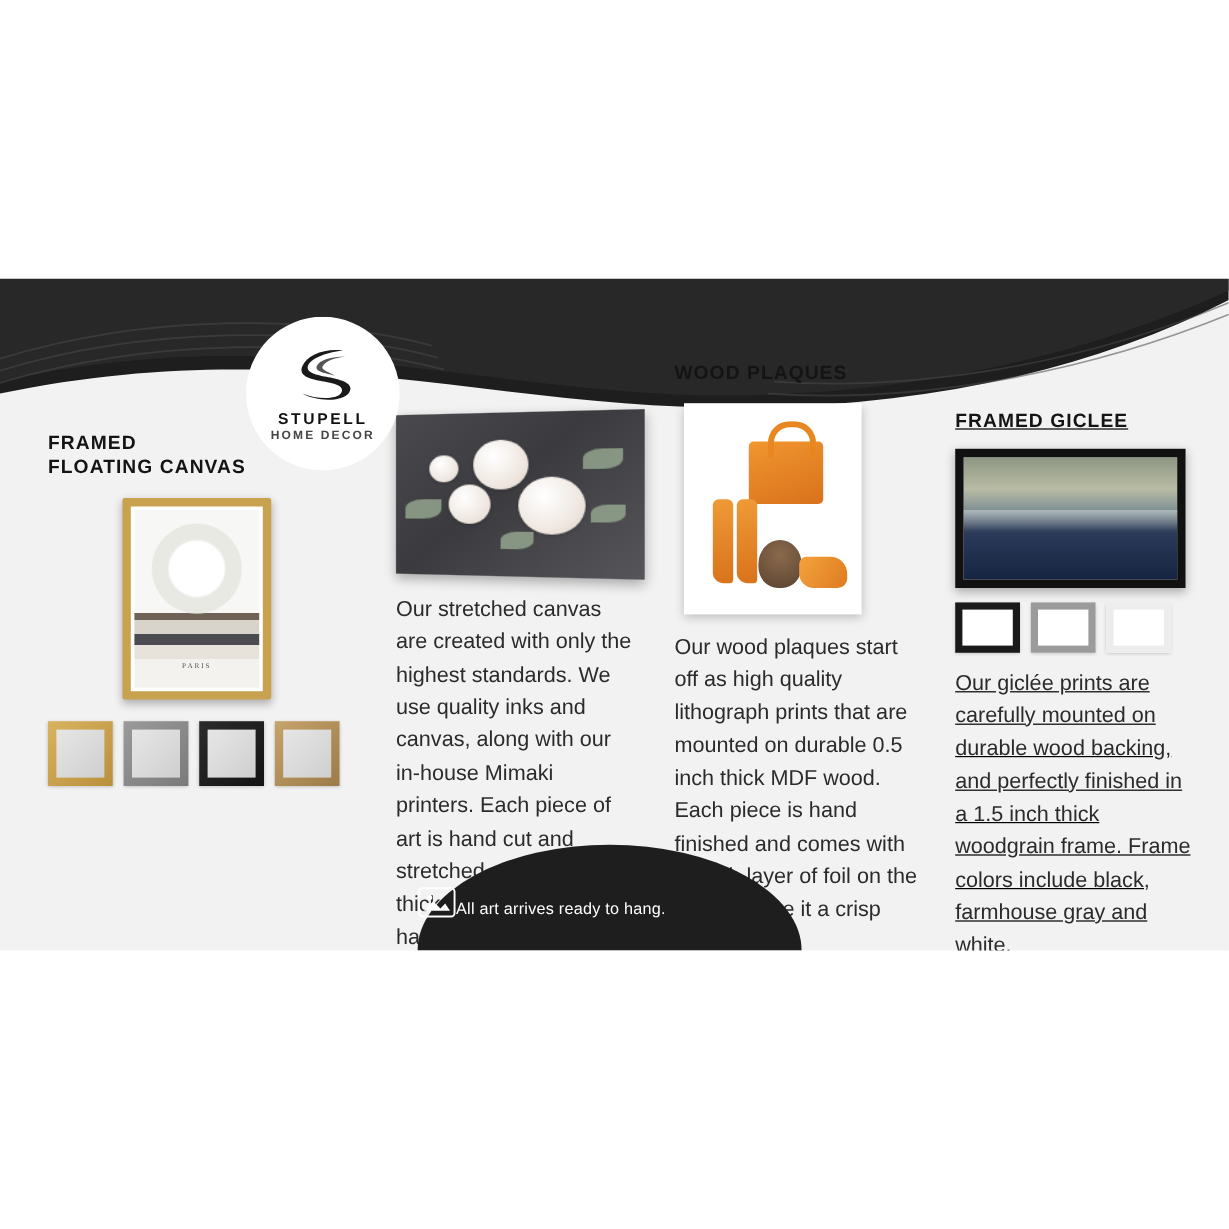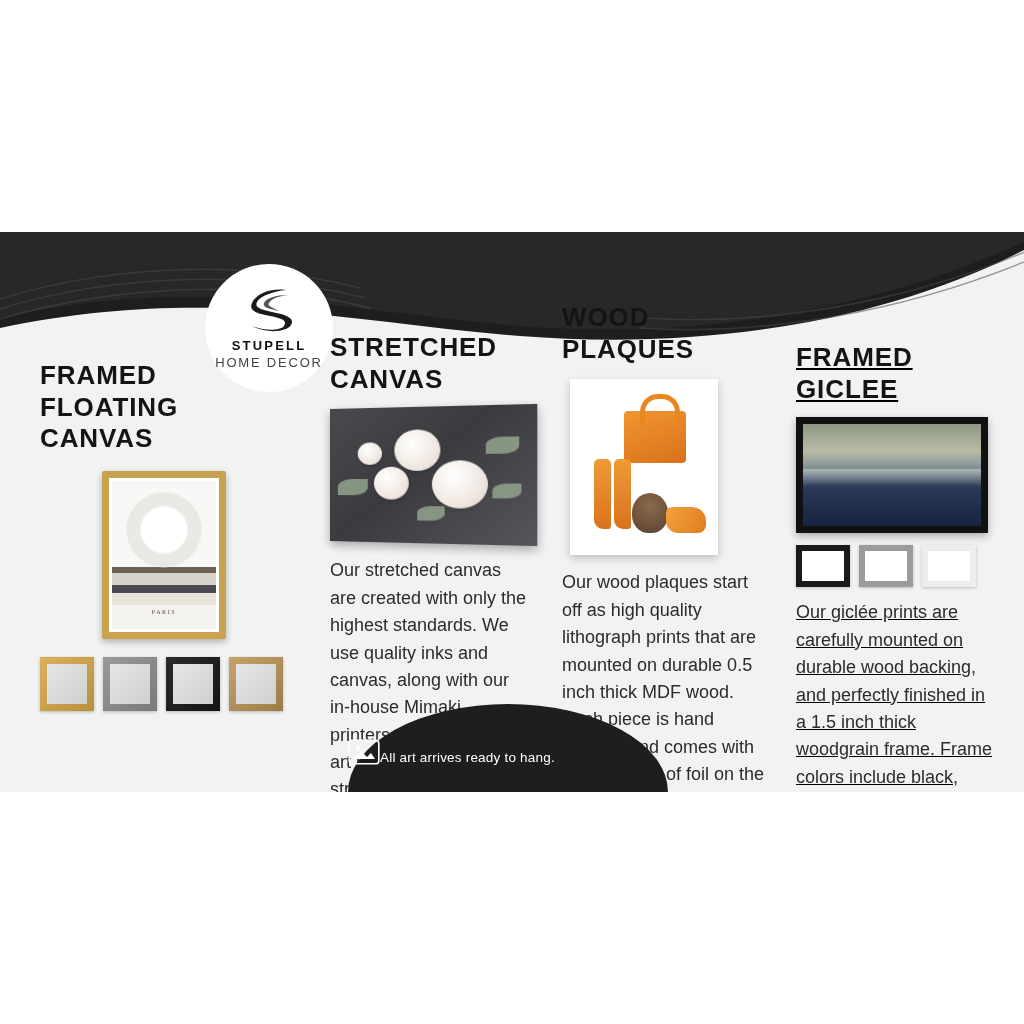--- a/index.html
+++ b/index.html
@@ -57,34 +57,35 @@
   }
   .logo-mark { margin-bottom: 2px; }
   .logo-name {
     font-size: 13px;
     letter-spacing: 2.2px;
     font-weight: bold;
     color: #111;
     font-family: "Liberation Sans", sans-serif;
   }
   .logo-sub {
-    font-size: 13px;
+    font-size: 10px;
     letter-spacing: 1.8px;
     color: #444;
     margin-top: 2px;
+    font-weight: bold;
   }
 
   
   .col {
     position: absolute;
     z-index: 4;
   }
   .col h2 {
     margin: 0 0 10px 0;
-    font-size: 26px;
+    font-size: 16px;
     font-weight: bold;
     letter-spacing: 0.9px;
     color: #141414;
     line-height: 1.22;
     font-family: "Liberation Sans", sans-serif;
   }
   .col p {
     margin: 0;
     font-size: 18px;
     line-height: 1.52;
@@ -346,24 +347,20 @@
         <div class="swatch sw-black">
             <i></i>
           </div>
         <div class="swatch sw-wood">
             <i></i>
           </div>
       </div>
     </div>
 
     <div class="col" id="col2">
-      <h2>
-        <span>STRETCHED</span><br>
-        <span>CANVAS</span>
-      </h2>
       <div class="art2">
         <div class="bloom" style="left:64px; top:22px; width:44px; height:40px;"></div>
         <div class="bloom" style="left:100px; top:52px; width:52px; height:46px;"></div>
         <div class="bloom" style="left:44px; top:58px; width:34px; height:32px;"></div>
         <div class="bloom" style="left:28px; top:34px; width:24px; height:22px;"></div>
         <div class="leaf" style="left:8px;  top:70px; width:30px; height:16px;"></div>
         <div class="leaf" style="left:150px;top:30px; width:30px; height:16px;"></div>
         <div class="leaf" style="left:156px;top:74px; width:26px; height:14px;"></div>
         <div class="leaf" style="left:86px; top:96px; width:26px; height:14px;"></div>
       </div>

